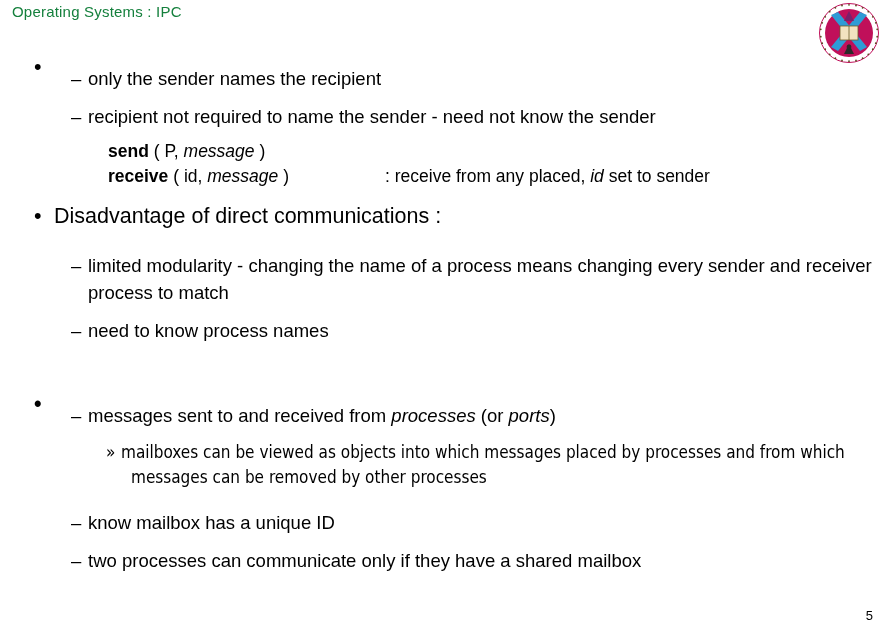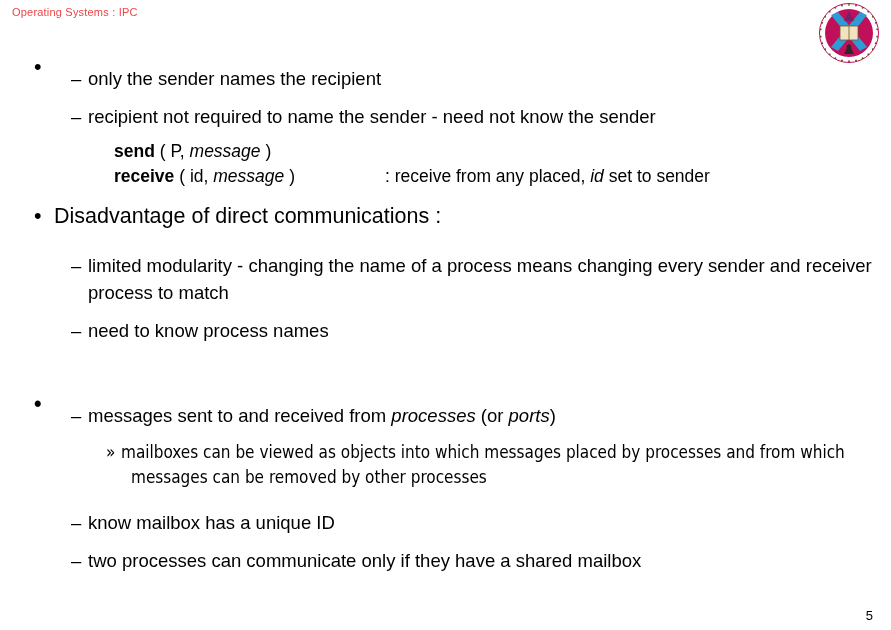--- a/index.html
+++ b/index.html
@@ -18,24 +18,24 @@
     height: 630px;
     background: #ffffff;
     overflow: hidden;
   }
 
   
   .slide-title {
     position: absolute;
     left: 12px;
     top: 4px;
-    font-size: 11px;
+    font-size: 15px;
     line-height: 16px;
     letter-spacing: 0.2px;
-    color: #ef4444;
+    color: #15803d;
     white-space: nowrap;
   }
 
   .crest {
     position: absolute;
     left: 818px;
     top: 2px;
     width: 62px;
     height: 62px;
   }
@@ -111,21 +111,21 @@
     font-size: 17.5px;
     line-height: 25px;
   }
   .sigrow {
     position: relative;
     height: 25px;
     white-space: nowrap;
   }
   .sig-left {
     position: absolute;
-    left: 114px;
+    left: 108px;
     top: 0;
     text-align: center;
   }
   .sig-right {
     position: absolute;
     left: 385px;
     top: 0;
   }
   .kw { font-weight: bold; }
   em, .it { font-style: italic; }

